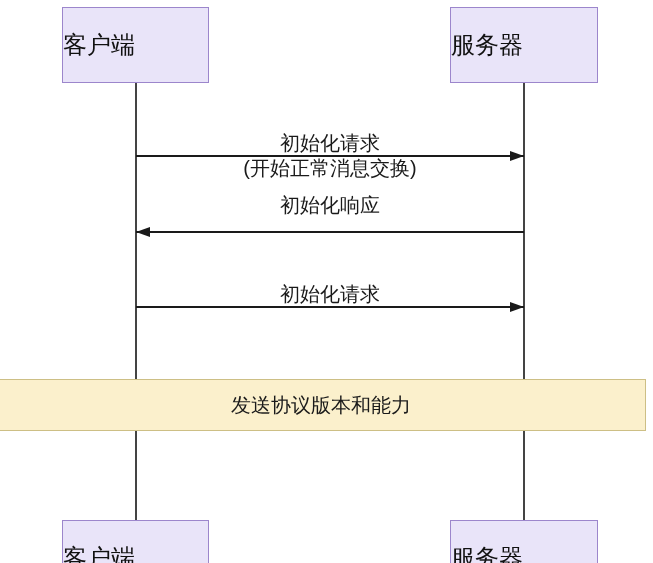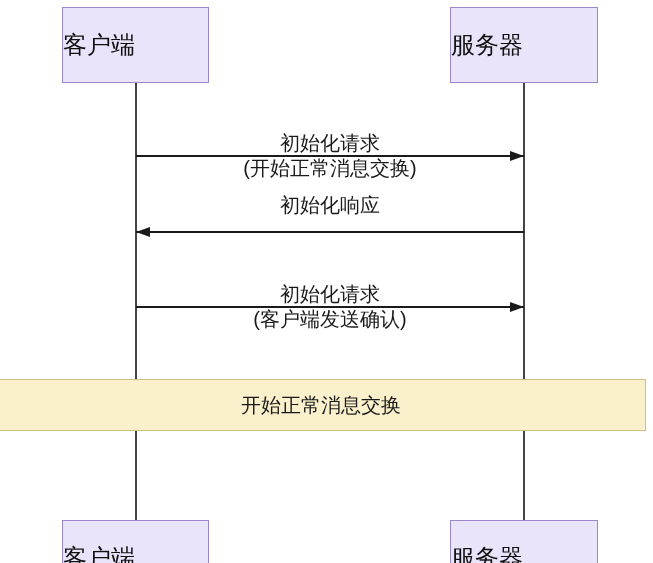--- a/index.html
+++ b/index.html
@@ -106,25 +106,24 @@
   <div class="msg-line" style="top:231px;"></div>
   <div class="arrow-head arrow-left" style="left:136px; top:227px;"></div>
   <div class="msg-text" style="top:193px;">
     <div>初始化响应</div>
   </div>
 
   <div class="msg-line" style="top:306px;"></div>
   <div class="arrow-head arrow-right" style="left:510px; top:302px;"></div>
   <div class="msg-text" style="top:282px;">
     <div>初始化请求</div>
-    <div>(客户端发送确认)</div>
   </div>
 
   <div class="note-band">
-    <span>开始正常消息交换</span>
+    <span>发送协议版本和能力</span>
   </div>
 
   <div class="actor-box" style="left:62px; top:520px;">
     <span>客户端</span>
   </div>
   <div class="actor-box" style="left:450px; top:520px; width:148px;">
     <span>服务器</span>
   </div>
 
 </div>

